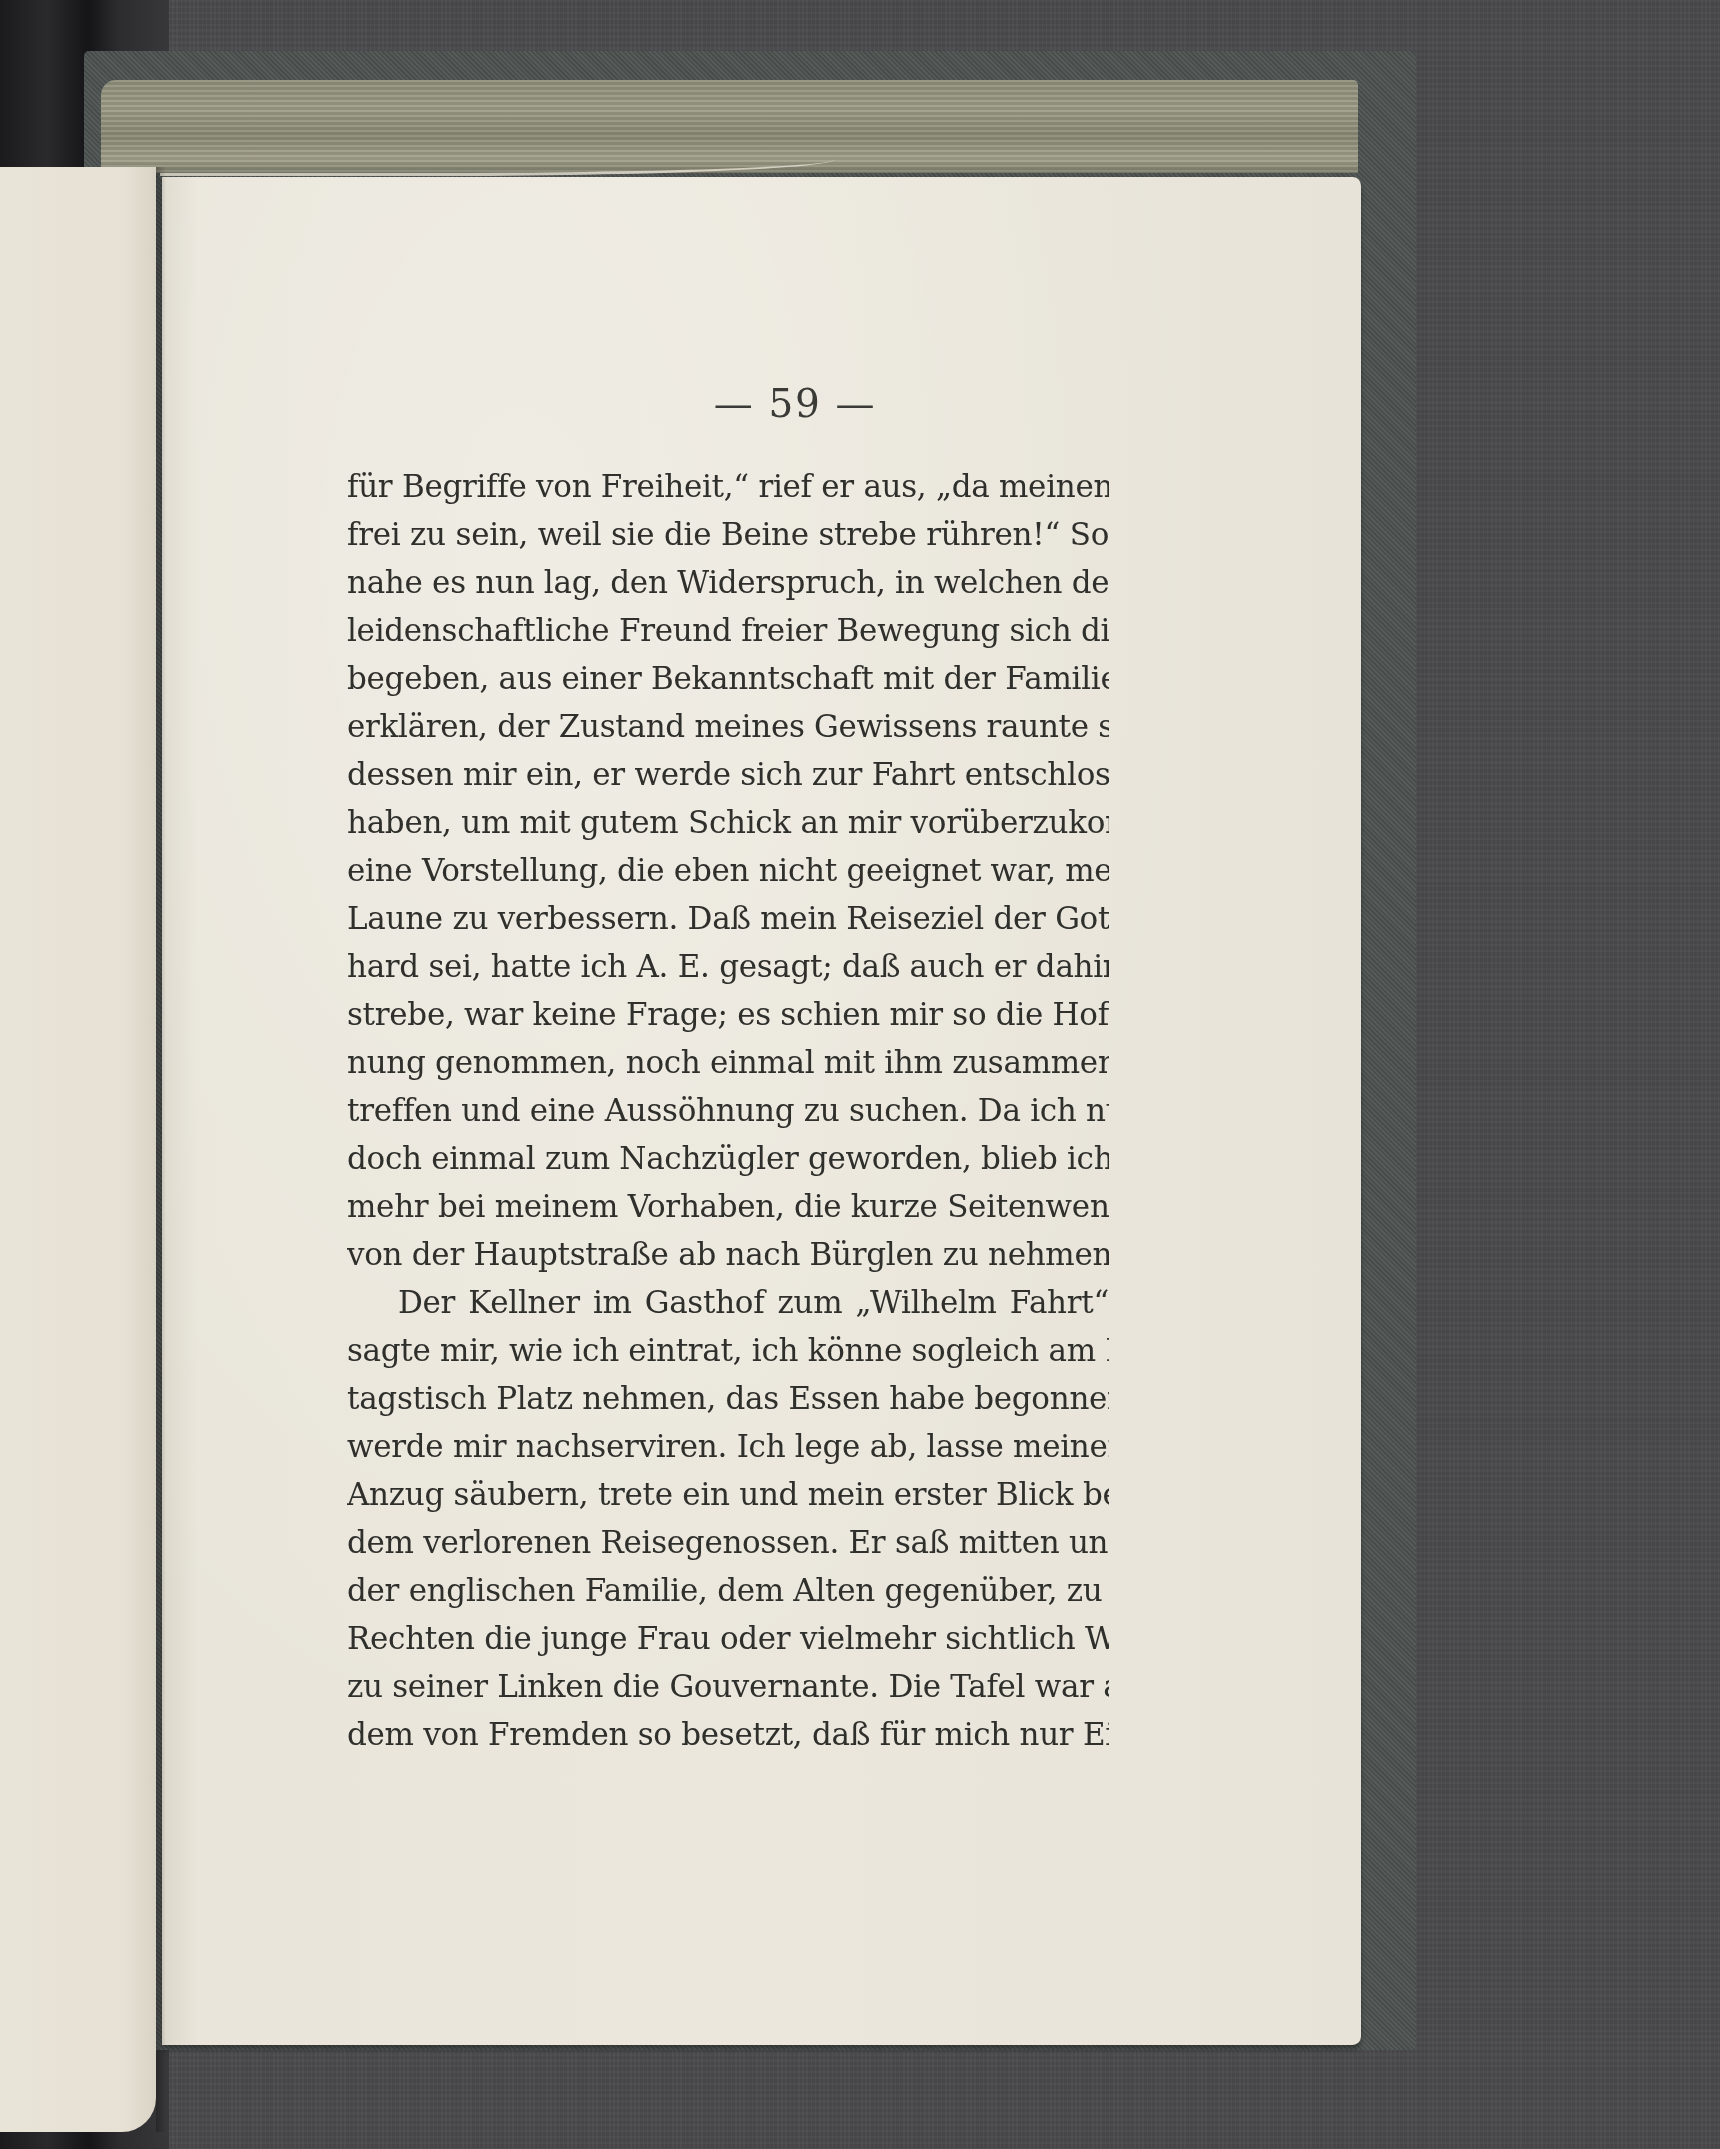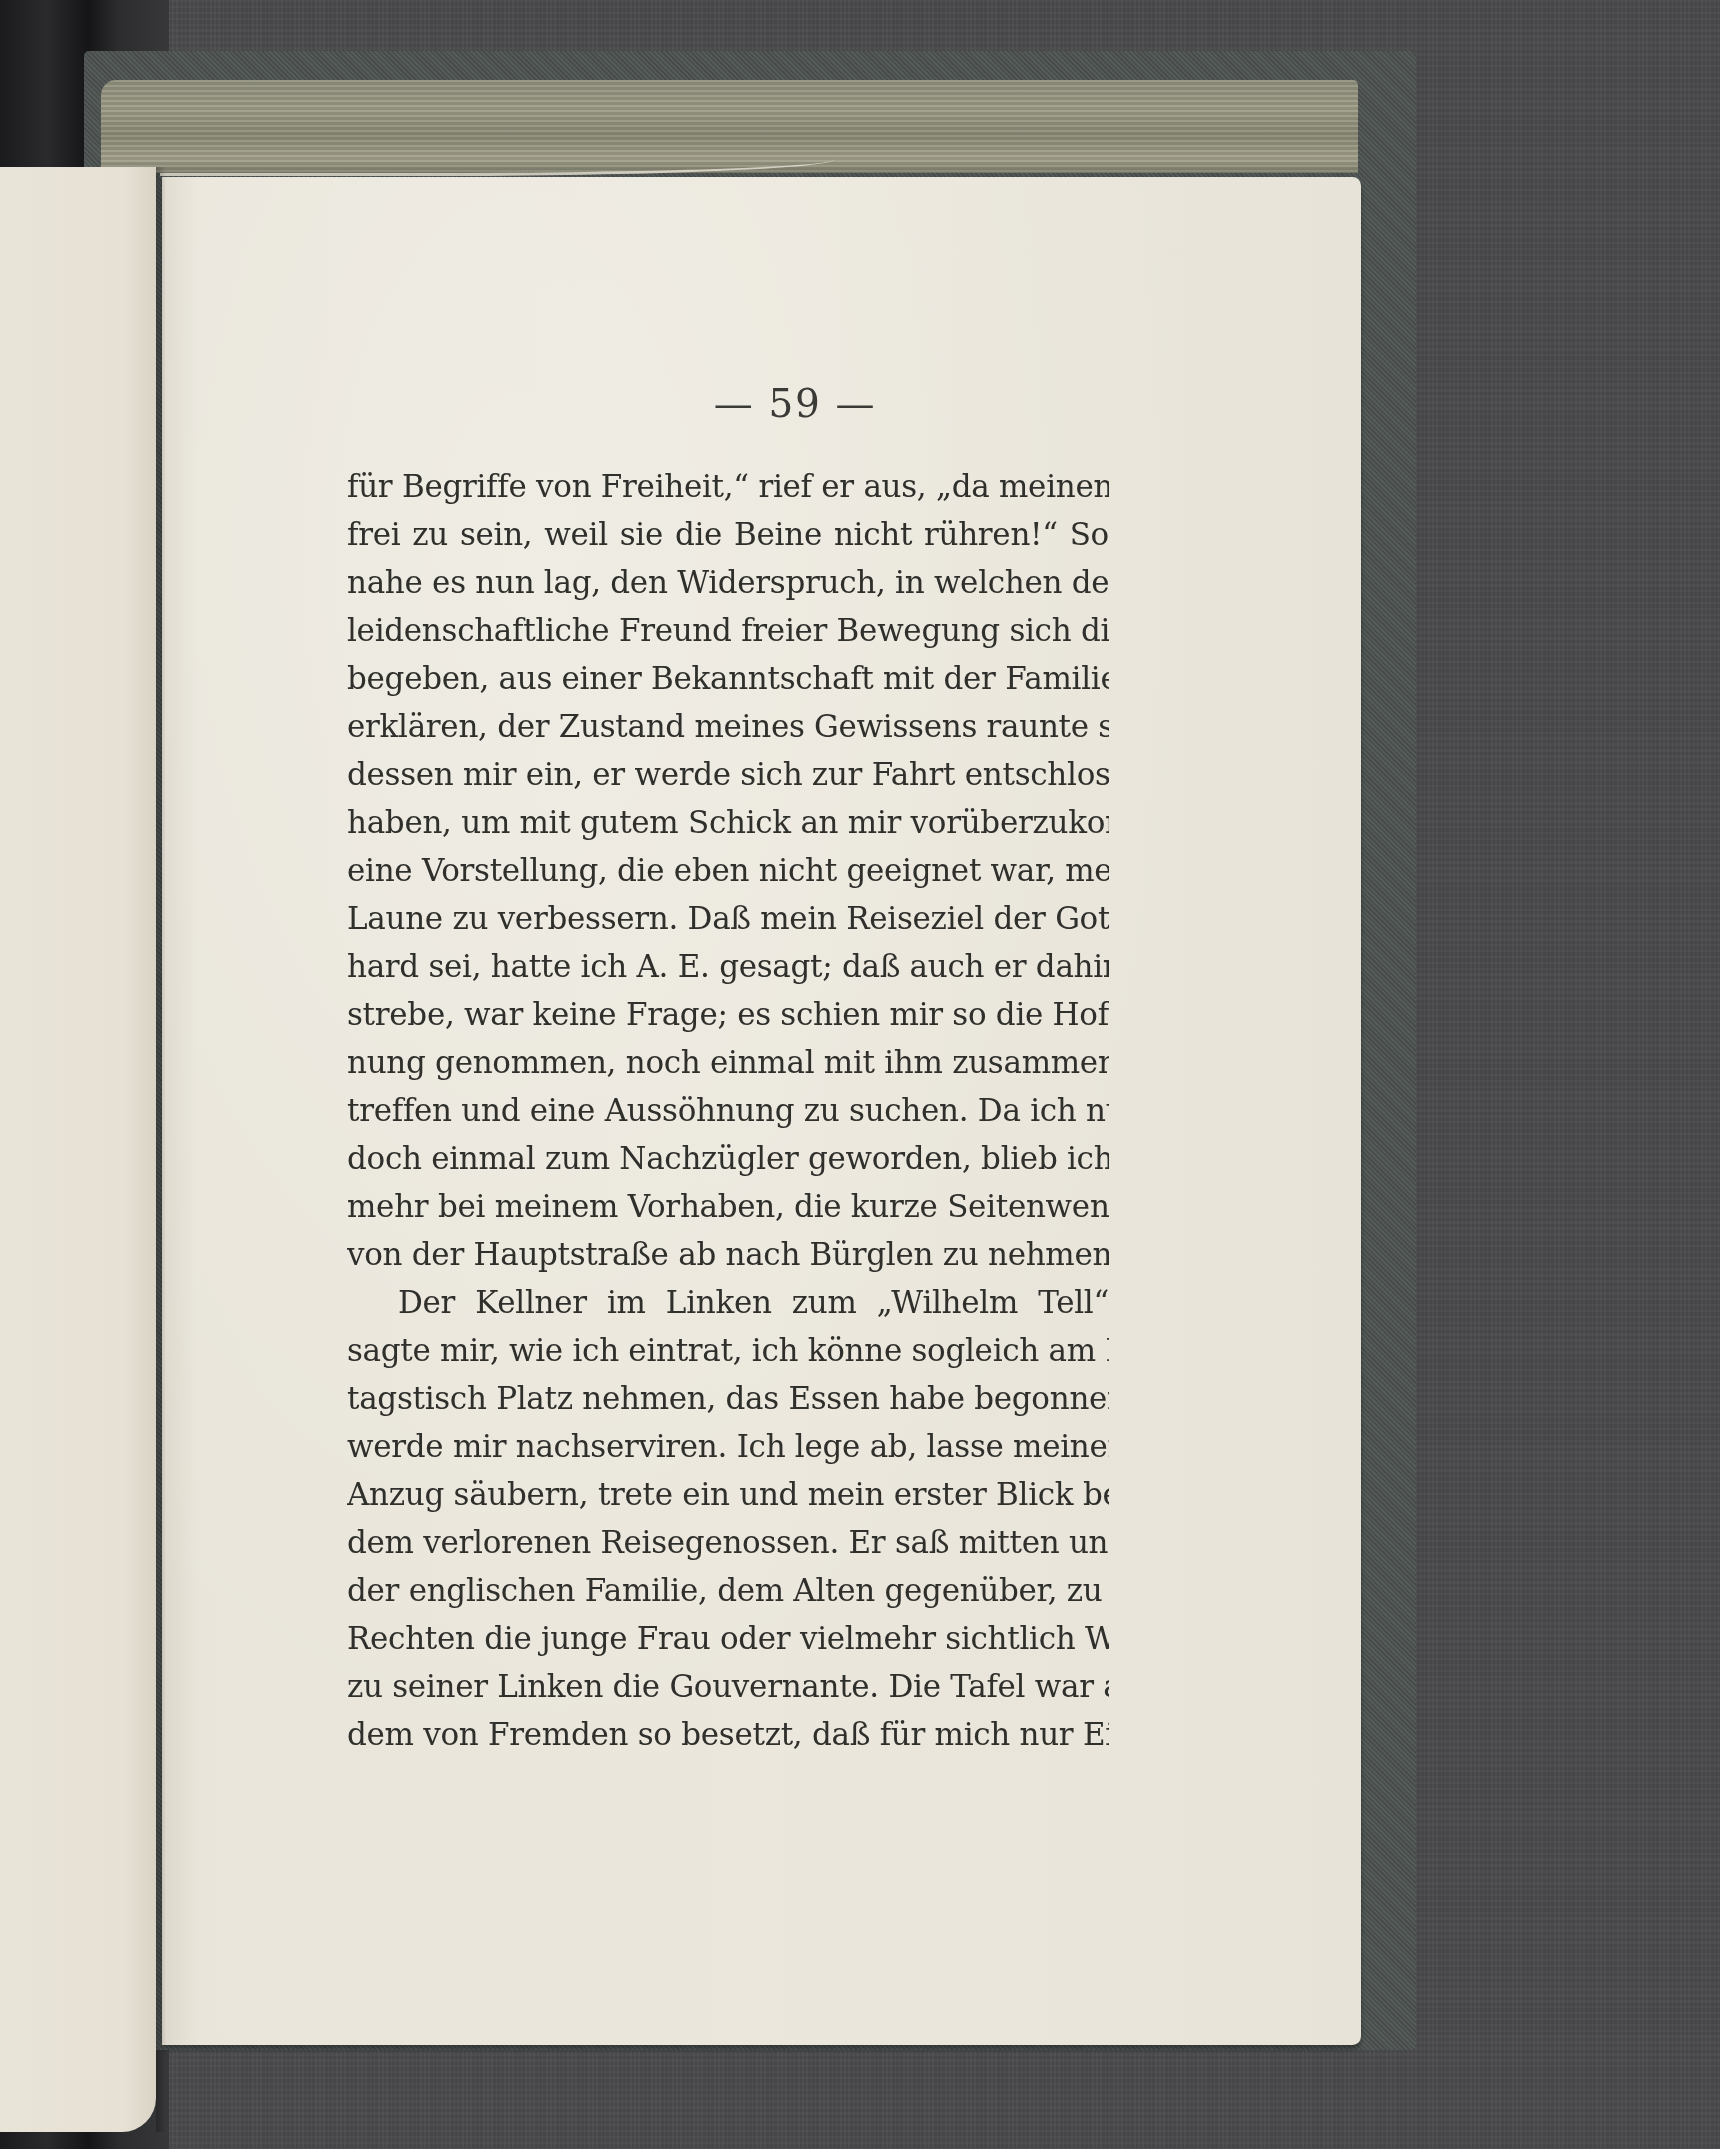--- a/index.html
+++ b/index.html
@@ -140,37 +140,37 @@
 <div class="page-block"></div>
 <div class="page-block-curve"></div>
 <div class="left-page"></div>
 <div class="right-page"></div>
 <div class="gutter-shadow"></div>
 
 <div class="page-number">— 59 —</div>
 
 <div class="text-block" id="text-block">
   <span class="line">für Begriffe von Freiheit,“ rief er aus, „da meinen sie,</span>
-  <span class="line">frei zu sein, weil sie die Beine nicht rühren!“ So</span>
+  <span class="line">frei zu sein, weil sie die Beine strebe rühren!“ So</span>
   <span class="line">nahe es nun lag, den Widerspruch, in welchen der</span>
   <span class="line">leidenschaftliche Freund freier Bewegung sich dießmal</span>
   <span class="line">begeben, aus einer Bekanntschaft mit der Familie zu</span>
   <span class="line">erklären, der Zustand meines Gewissens raunte statt</span>
   <span class="line">dessen mir ein, er werde sich zur Fahrt entschlossen</span>
   <span class="line">haben, um mit gutem Schick an mir vorüberzukommen;</span>
   <span class="line">eine Vorstellung, die eben nicht geeignet war, meine</span>
   <span class="line">Laune zu verbessern. Daß mein Reiseziel der Gott=</span>
   <span class="line">hard sei, hatte ich A. E. gesagt; daß auch er dahin</span>
   <span class="line">strebe, war keine Frage; es schien mir so die Hoff=</span>
   <span class="line">nung genommen, noch einmal mit ihm zusammenzu=</span>
   <span class="line">treffen und eine Aussöhnung zu suchen. Da ich nun</span>
   <span class="line">doch einmal zum Nachzügler geworden, blieb ich um so</span>
   <span class="line">mehr bei meinem Vorhaben, die kurze Seitenwendung</span>
   <span class="line last">von der Hauptstraße ab nach Bürglen zu nehmen.</span>
-  <span class="line indent">Der Kellner im Linken zum „Wilhelm Tell“</span>
+  <span class="line indent">Der Kellner im Gasthof zum „Wilhelm Fahrt“</span>
   <span class="line">sagte mir, wie ich eintrat, ich könne sogleich am Mit=</span>
   <span class="line">tagstisch Platz nehmen, das Essen habe begonnen, er</span>
   <span class="line">werde mir nachserviren. Ich lege ab, lasse meinen</span>
   <span class="line">Anzug säubern, trete ein und mein erster Blick begegnet</span>
   <span class="line">dem verlorenen Reisegenossen. Er saß mitten unter</span>
   <span class="line">der englischen Familie, dem Alten gegenüber, zu seiner</span>
   <span class="line">Rechten die junge Frau oder vielmehr sichtlich Wittwe,</span>
   <span class="line">zu seiner Linken die Gouvernante. Die Tafel war außer=</span>
   <span class="line">dem von Fremden so besetzt, daß für mich nur Ein</span>
 </div>

